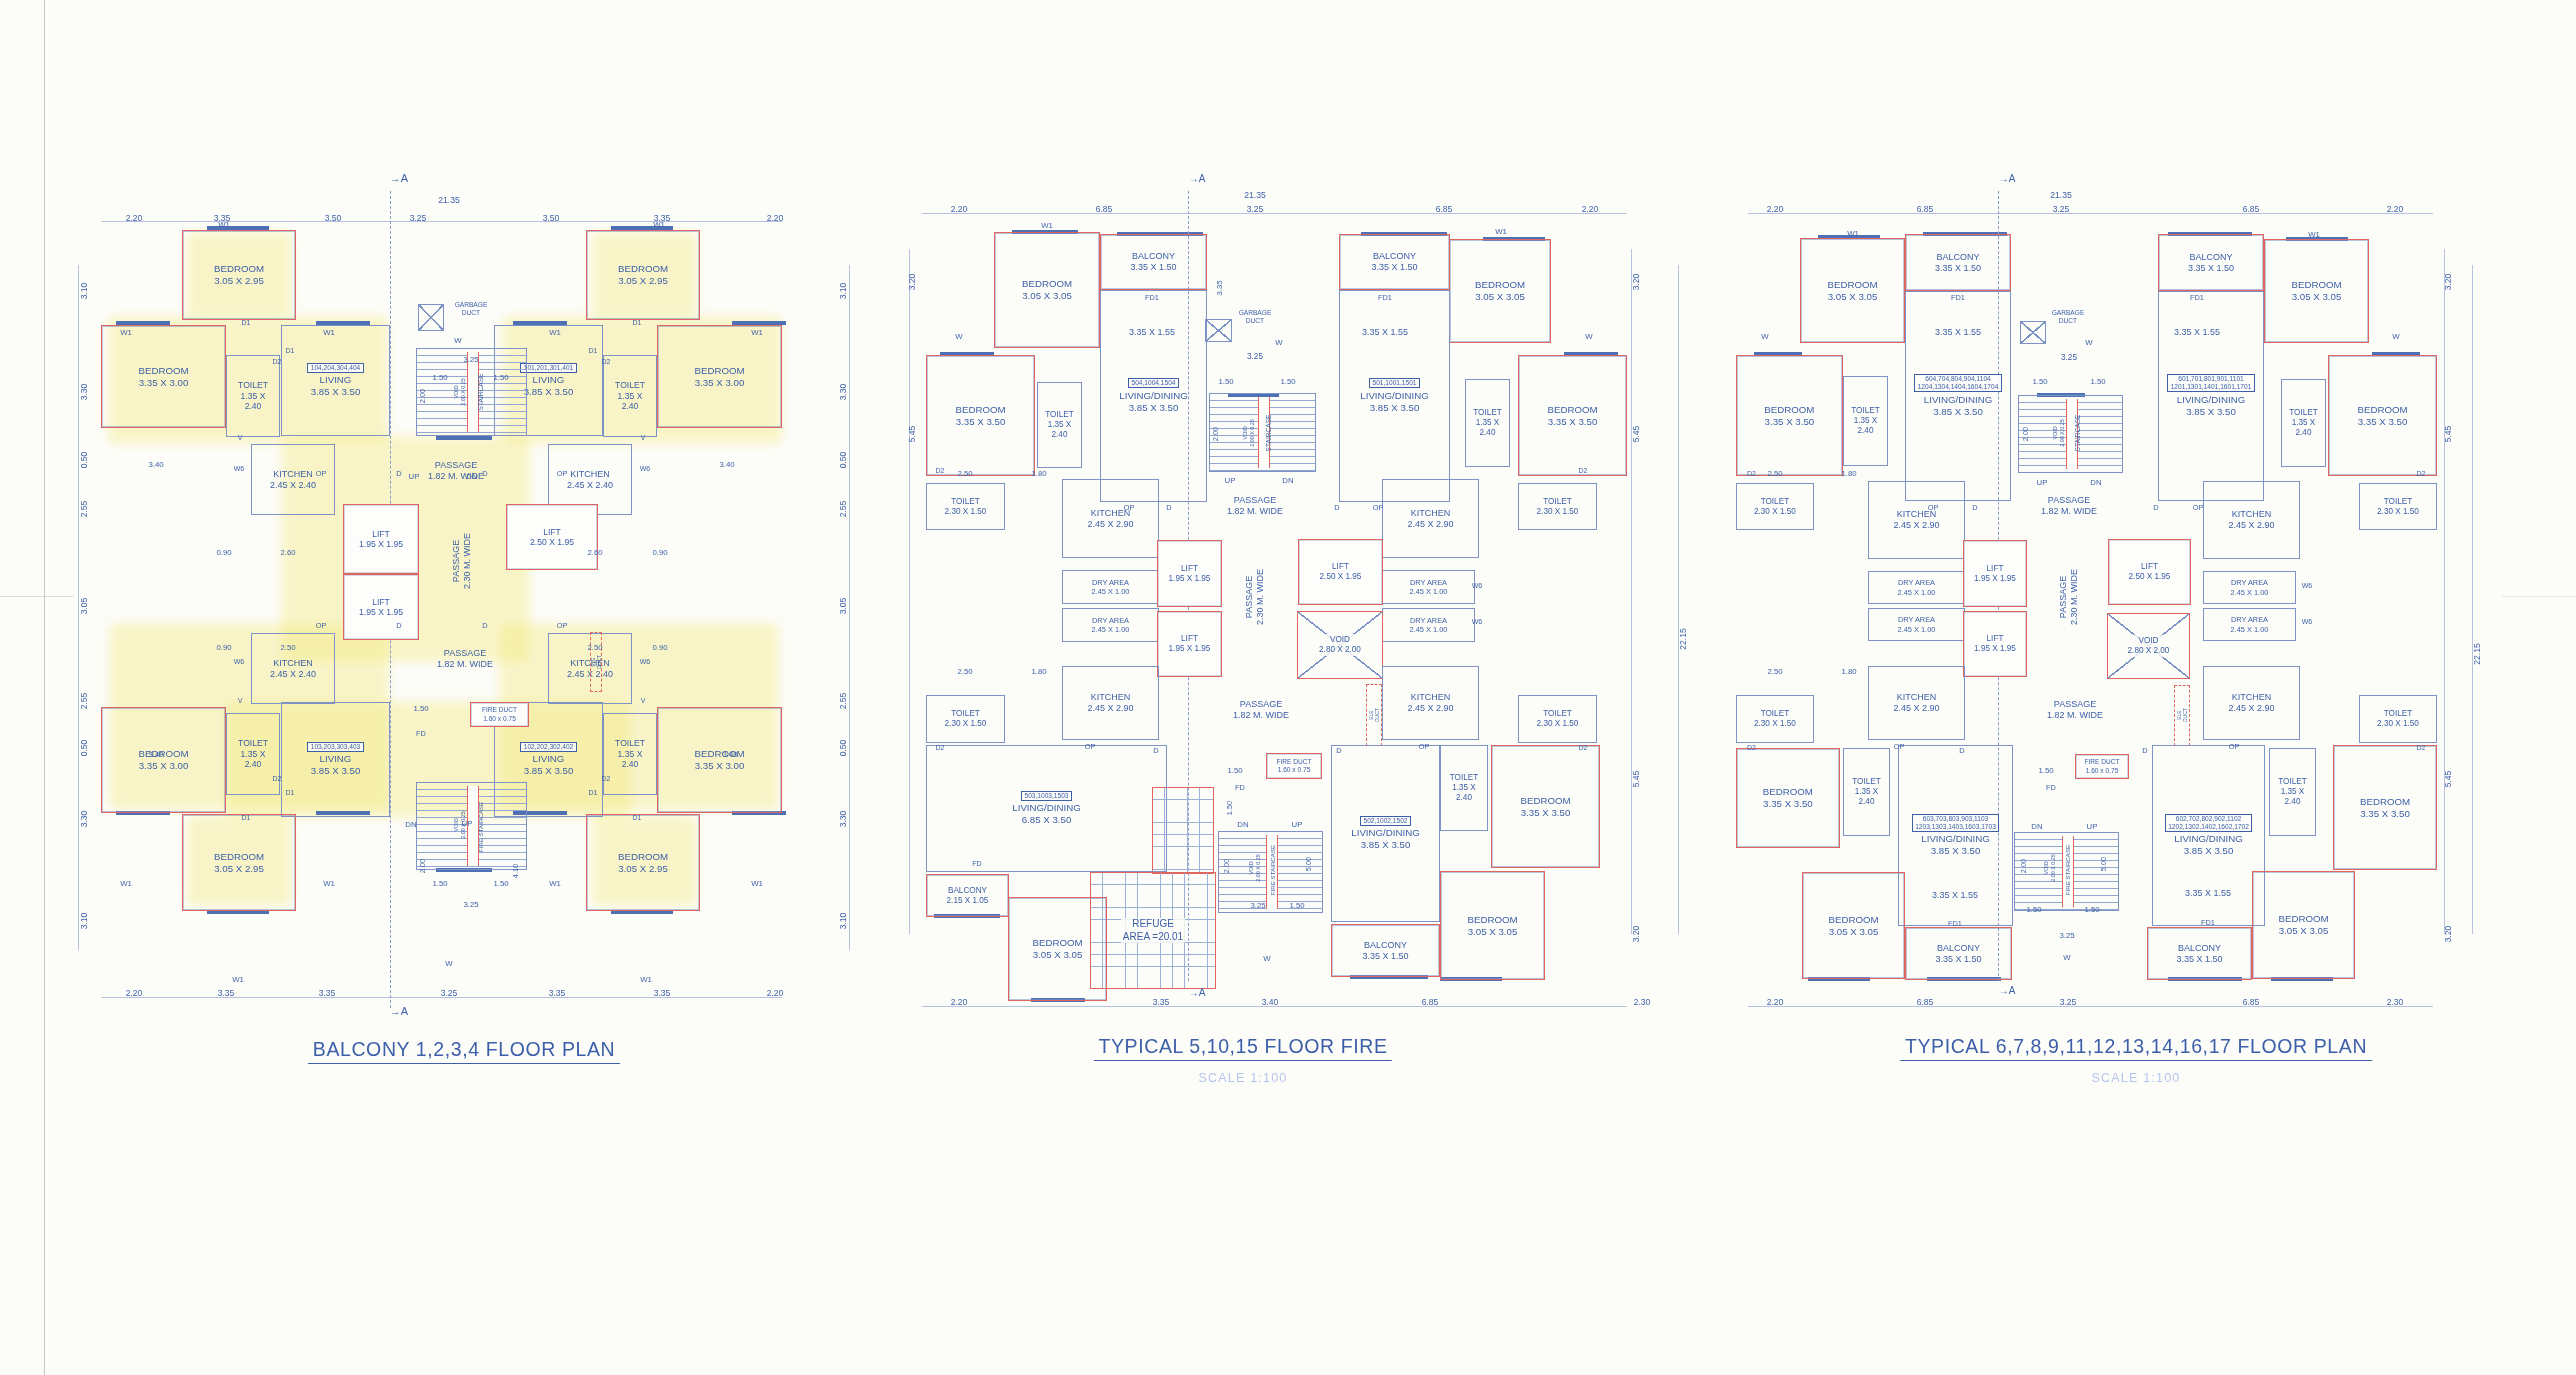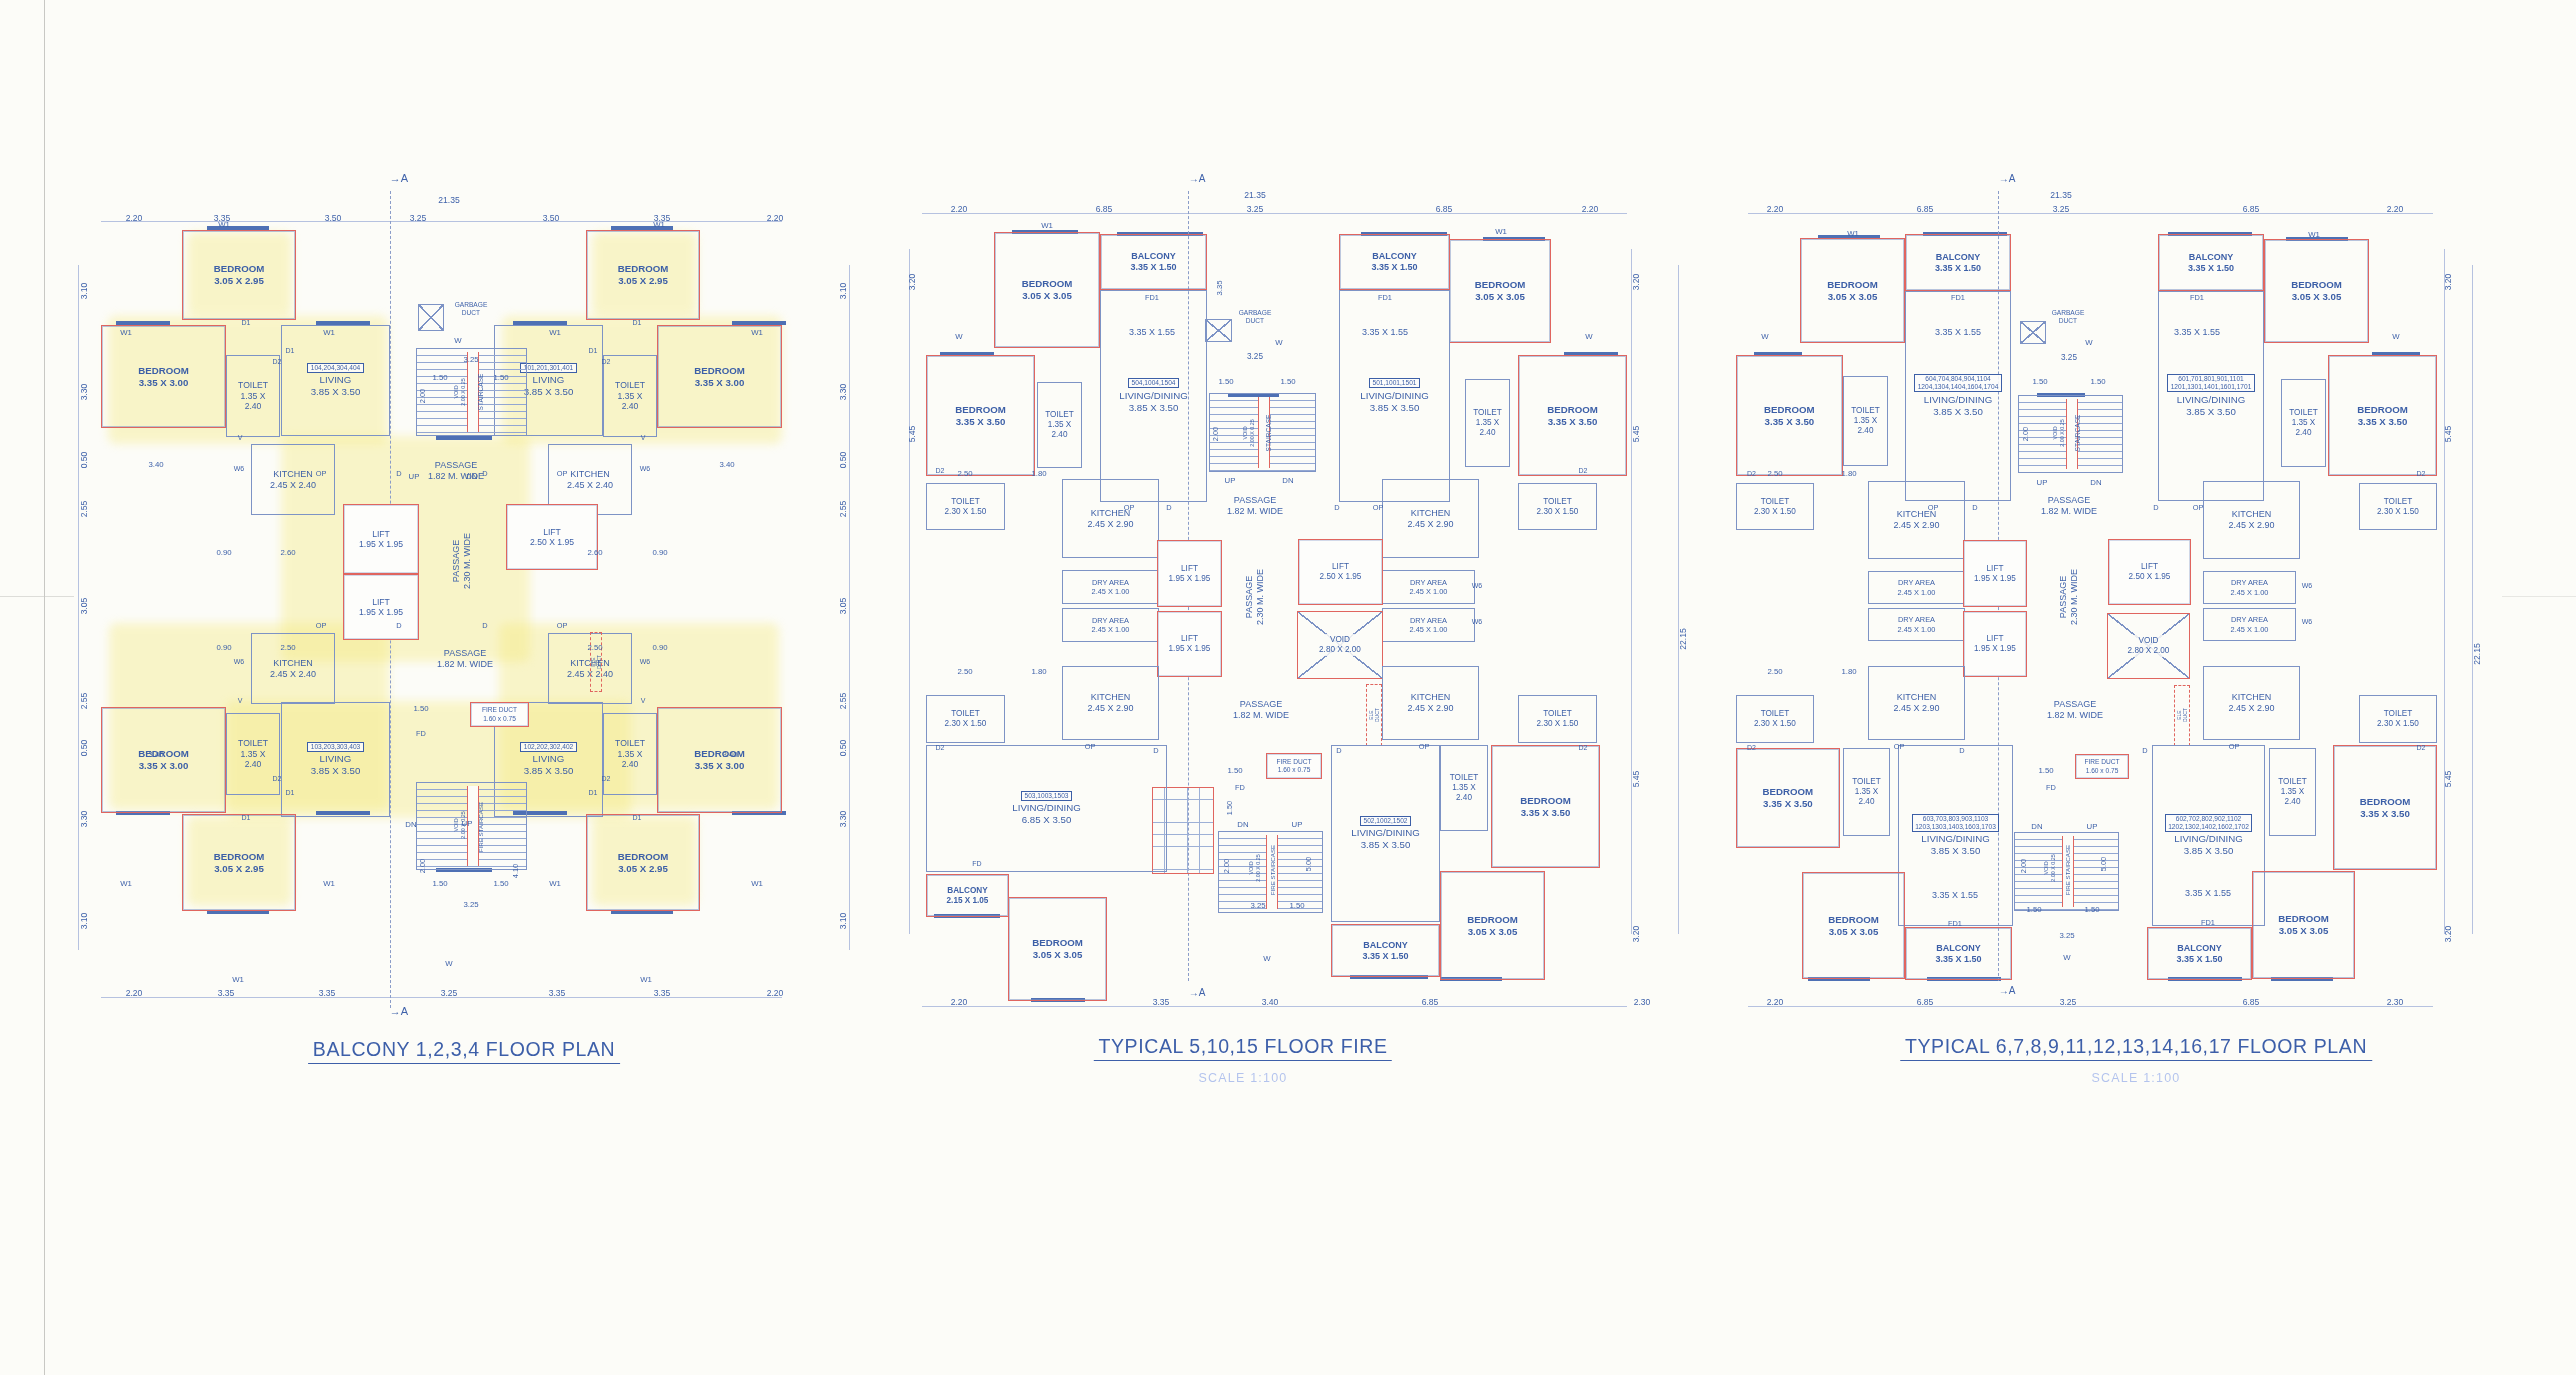--- a/index.html
+++ b/index.html
@@ -2,21 +2,21 @@
 <html style="font-size:12.5px"><head>
 <meta charset="utf-8">
 <style>
   html,body{margin:0;padding:0;}
   body{width:2576px;height:1376px;background:#fcfcf8;position:relative;overflow:hidden;
        font-family:"Liberation Sans",sans-serif;color:#3c5fa7;}
   .edge{position:absolute;background:#c8c8c4;}
   .plan{position:absolute;}
   .room{position:absolute;border:1.2px solid #7d93c5;display:flex;flex-direction:column;
         align-items:center;justify-content:center;text-align:center;box-sizing:border-box;}
-  .room.red{border:1.6px solid #e0655f;box-shadow:inset 0 0 0 0.9px rgba(125,147,197,.55);font-weight:bold;}
+  .room.red{border:1.6px solid #e0655f;box-shadow:inset 0 0 0 0.9px rgba(125,147,197,.55);}
   .room.lift{border:1.4px solid #e0655f;box-shadow:inset 0 0 0 0.8px rgba(125,147,197,.45);background:#fdfdfb;}
   .room.stair{border:1.2px solid #7d93c5;
      background:repeating-linear-gradient(to bottom,transparent 0 6.2px,#93a7d2 6.2px 7px);}
   .room.stair::after{content:"";position:absolute;left:46%;top:4%;height:92%;width:9%;
      background:#fcfcf8;border-left:1.2px solid #e0655f;border-right:1.2px solid #e0655f;}
   .room.xf,.room.voidx{background-image:
      linear-gradient(to top right,transparent calc(50% - 0.8px),#7d93c5 calc(50% - 0.8px) calc(50% + 0.8px),transparent calc(50% + 0.8px)),
      linear-gradient(to bottom right,transparent calc(50% - 0.8px),#7d93c5 calc(50% - 0.8px) calc(50% + 0.8px),transparent calc(50% + 0.8px));}
   .room.xf{border:1.2px solid #7d93c5;}
   .room.voidx{border:1.3px solid #e0655f;}
@@ -426,20 +426,24 @@
       </div>
       <div class="room dashred" style="left: 471px; top: 528px; width: 15.6px; height: 62px;">
         <div class="rlines rot" style="font-size: 5px;">ELE DUCT</div>
       </div>
       <div class="room lift" style="left: 371px; top: 597px; width: 56px; height: 26px;">
         <div class="rlines" style="font-size: 6.6px;">FIRE DUCT
 1.60 x 0.75</div>
       </div>
       <div class="room stair" style="left: 323px; top: 675px; width: 105px; height: 82px;"></div>
       <div class="room grid" style="left: 257px; top: 631px; width: 62px; height: 87px;"></div>
+      <div class="room grid" style="left: 195px; top: 716px; width: 126px; height: 117px;">
+        <div class="rlines" style="font-size: 10px;">REFUGE
+AREA =20.01</div>
+      </div>
       <div class="room " style="left: 167px; top: 510px; width: 97px; height: 74px;">
         <div class="rlines" style="font-size: 9px;">KITCHEN
 2.45 X 2.90</div>
       </div>
       <div class="room " style="left: 31px; top: 539px; width: 79px; height: 48px;">
         <div class="rlines" style="font-size: 8.2px;">TOILET
 2.30 X 1.50</div>
       </div>
       <div class="room " style="left: 31px; top: 589px; width: 241px; height: 127px;">
         <span class="unitbox">503,1003,1503</span>

